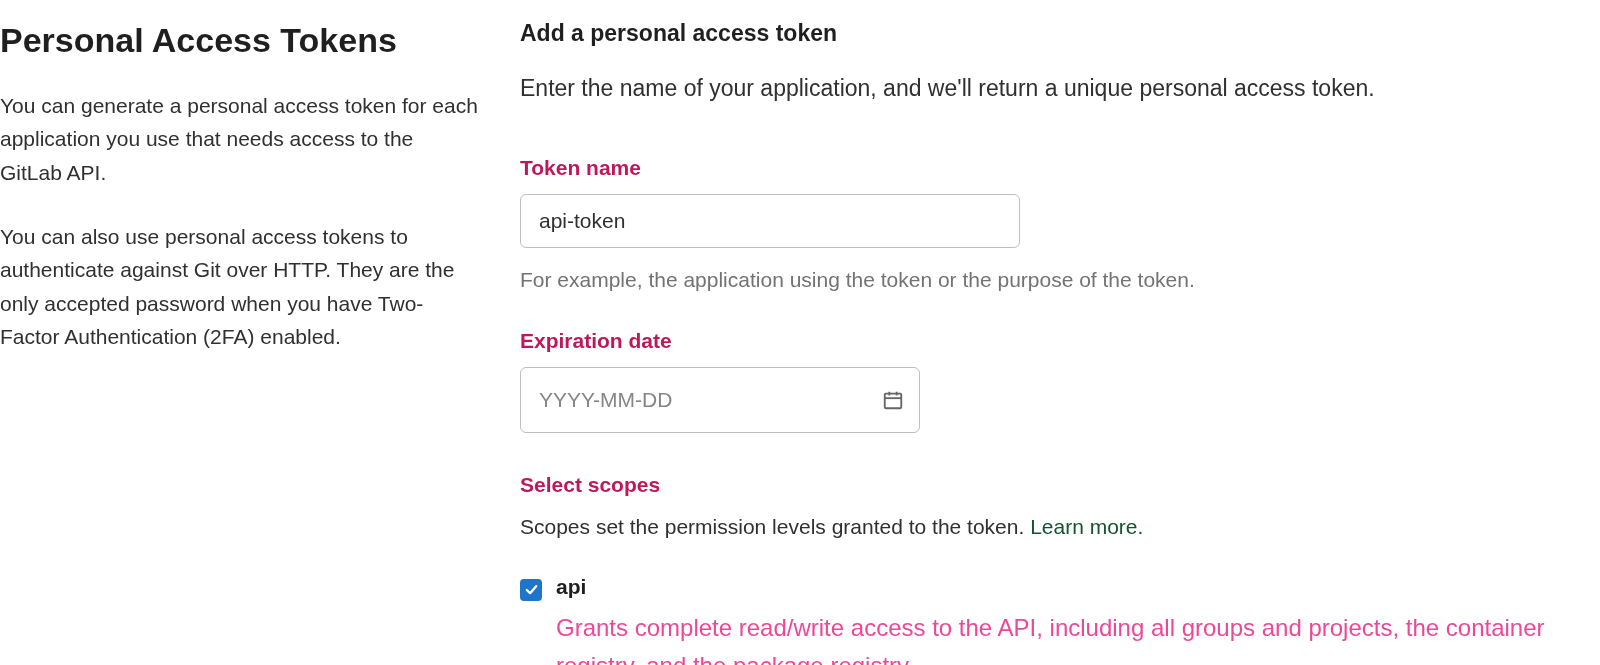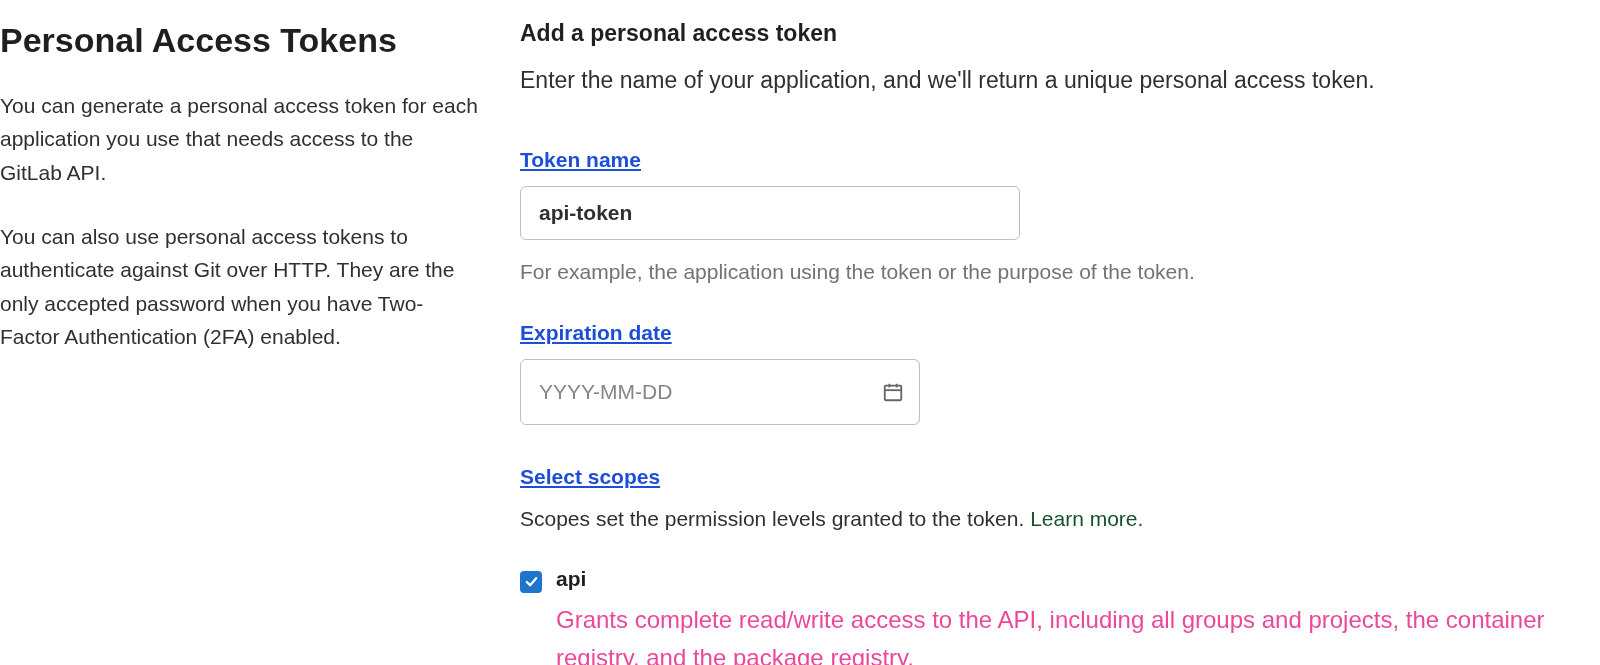--- a/index.html
+++ b/index.html
@@ -34,47 +34,45 @@
     .desc {
       font-size: 21px;
       line-height: 1.6;
       color: #303030;
       margin-bottom: 30px;
     }
     .form-heading {
       font-size: 23px;
       font-weight: 600;
       color: #1f1f1f;
-      margin-bottom: 16px;
+      margin-bottom: 24px;
     }
     .form-subdesc {
       font-size: 23px;
       color: #303030;
       margin-bottom: 50px;
       line-height: 1.5;
     }
     .field-label {
       font-size: 21px;
       font-weight: 600;
-      color: #1d4ed8;
+      color: #be185d;
       margin-bottom: 14px;
       display: block;
-      text-decoration: underline;
     }
     .text-input {
       width: 500px;
       height: 54px;
       border: 1px solid #bfbfbf;
       border-radius: 6px;
       padding: 0 18px;
       font-size: 21px;
       color: #303030;
       outline: none;
       font-family: inherit;
-      font-weight: bold;
     }
     .text-input::placeholder {
       color: #868686;
     }
     .help-text {
       font-size: 21px;
       color: #737373;
       margin-top: 16px;
       margin-bottom: 34px;
       line-height: 1.5;

